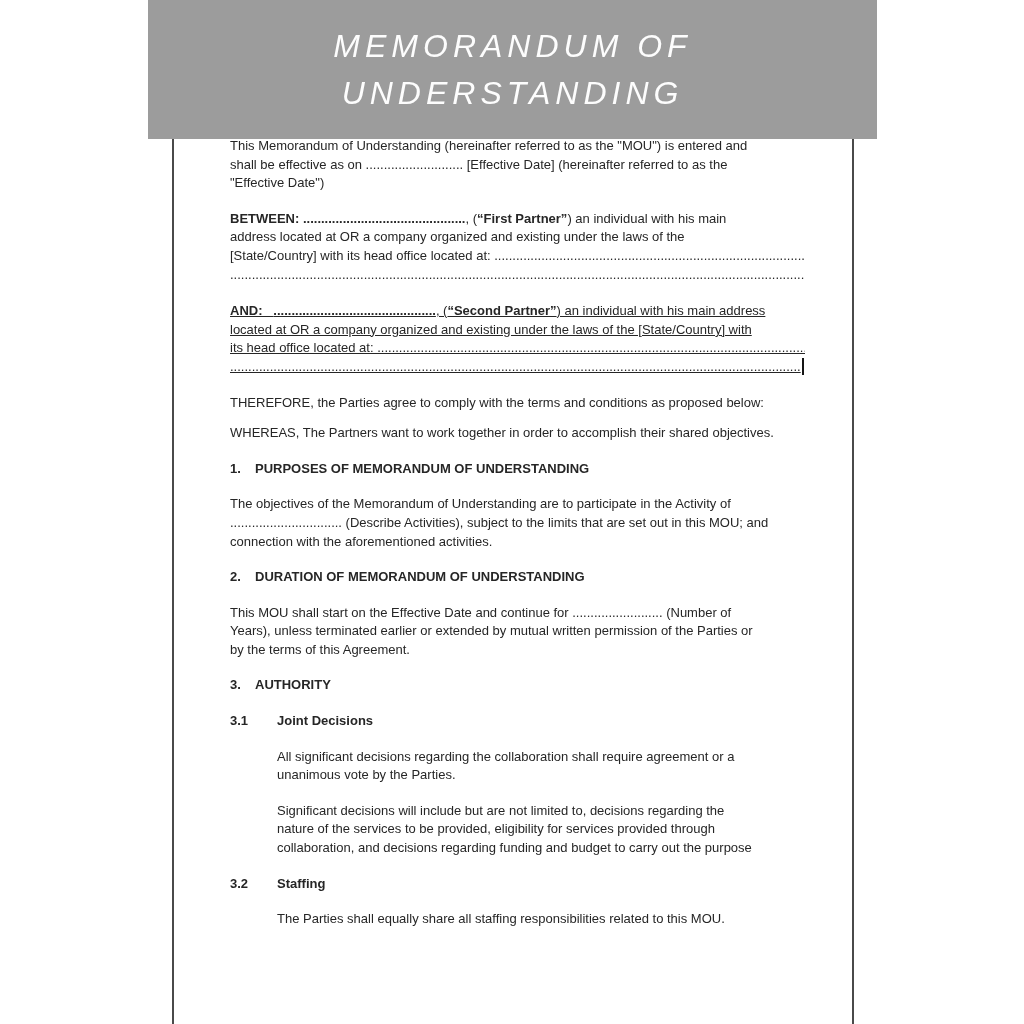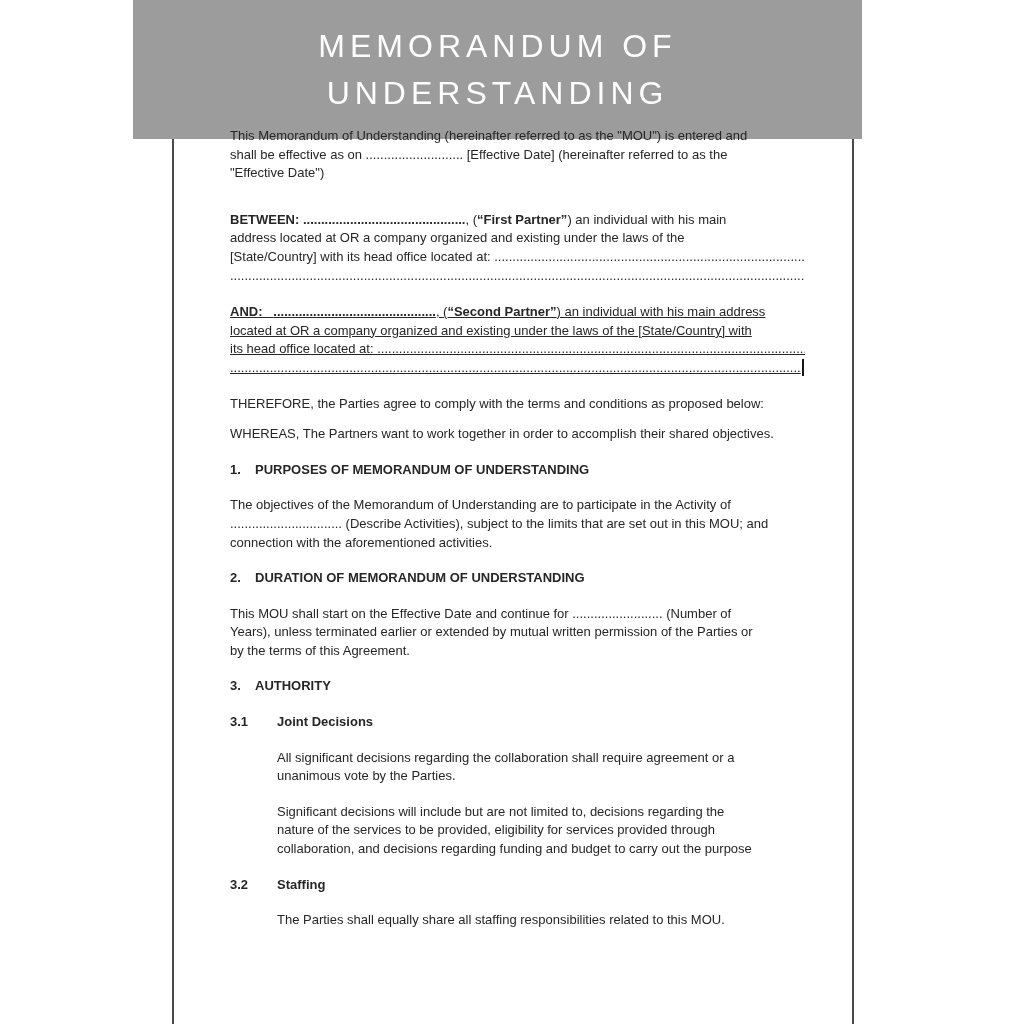--- a/index.html
+++ b/index.html
@@ -4,43 +4,43 @@
 <style>
   html,body{margin:0;padding:0;}
   body{
     width:1024px;height:1024px;background:#ffffff;overflow:hidden;
     font-family:"Liberation Sans", sans-serif;
   }
   .canvas{position:relative;width:1024px;height:1024px;background:#ffffff;}
 
   
   .banner{
-    position:absolute;left:133px;top:0;width:729px;height:139px;
+    position:absolute;left:148px;top:0;width:729px;height:139px;
     background:var(--banner-bg,#9c9c9c);
-    display:flex;flex-direction:column;align-items:center;justify-content:center;
+    display:flex;flex-direction:column;align-items:center;justify-content:center;font-style:italic;
   }
   .banner-title{
     color:var(--banner-text,#fdfdfd);
     font-size:32px;line-height:47px;letter-spacing:5px;font-weight:400;
     white-space:nowrap;
   }
 
   
   .page-edge{position:absolute;top:139px;bottom:0;width:2px;background:var(--page-border,#4a4a4a);}
   .page-edge.left{left:172px;}
   .page-edge.right{left:852px;}
 
   
   .doc-content{
-    position:absolute;left:230px;top:127px;width:575px;
+    position:absolute;left:230px;top:137px;width:575px;
     font-size:13px;line-height:18.6px;color:var(--body-text,#262626);
   }
   .block{margin-top:17px;}
   .block:first-child{margin-top:0;}
-  .block.gap-xl{margin-top:28px;}
+  .block.gap-xl{margin-top:17px;}
   .block.gap-none{margin-top:18px;text-decoration:underline;}
   .block.gap-sm{margin-top:12px;}
   .line{white-space:pre;overflow:hidden;}
   .b{font-weight:bold;}
   .block.h,.block.h2{font-weight:bold;white-space:pre;overflow:hidden;}
   .h .h-num{display:inline-block;width:25px;}
   .h2 .h-num{display:inline-block;width:47px;}
   .block.indent{margin-left:47px;}
   .caret{
     display:inline-block;width:2px;height:17px;background:#151515;

